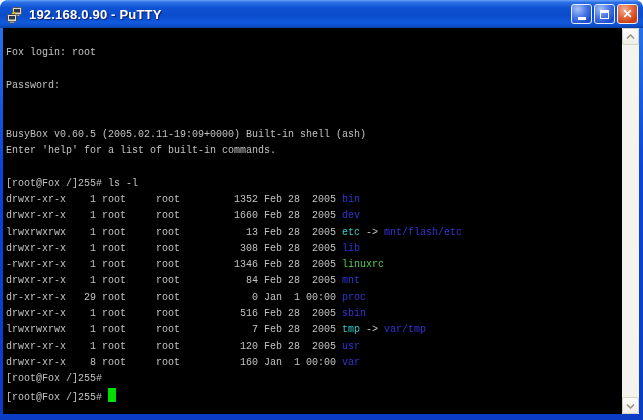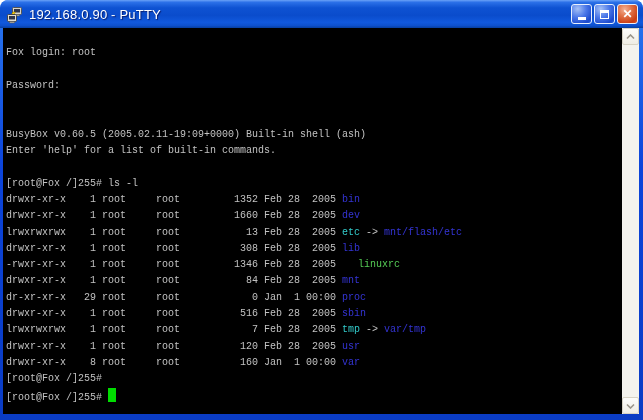--- a/index.html
+++ b/index.html
@@ -13,21 +13,21 @@
   }
   .titlebar{
     flex:0 0 28px;height:28px;
     border-radius:8px 8px 0 0;
     background:linear-gradient(180deg,#6ba2f7 0%,#2c71e8 8%,#0e52d2 28%,#0a4ccc 55%,#1159dd 80%,#0e51ce 91%,#073f9e 100%);
     display:flex;align-items:center;
     padding:0 5px 0 6px;gap:5px;
   }
   .title-icon{flex:0 0 18px;height:18px;margin-top:1px;}
   .title-text{
-    flex:1;color:#fff;font-weight:normal;font-size:13px;letter-spacing:.2px;
+    flex:1;color:#fff;font-weight:bold;font-size:13px;letter-spacing:.2px;
     text-shadow:1px 1px 1px rgba(8,20,90,.85);
     white-space:nowrap;overflow:hidden;
   }
   .controls{display:flex;gap:2px;align-items:center;}
   .win-btn{
     width:21px;height:20px;border-radius:3px;box-sizing:border-box;
     border:1px solid #e8f0fd;
     display:flex;align-items:center;justify-content:center;
     padding:0;cursor:default;
   }
@@ -43,21 +43,21 @@
   .terminal{
     flex:1;background:var(--term-bg,#000);color:var(--fg,#c2c2c2);
     padding:1px 0 0 3px;overflow:hidden;
     font-family:"Liberation Mono","DejaVu Sans Mono",monospace;
     font-size:10px;line-height:16.3px;white-space:pre;cursor:text;
   }
   .term-line{height:16.3px;}
   .seg-fg{color:var(--fg,#c2c2c2);}
   .seg-dir{color:var(--dir,#3434d4);}
   .seg-lnk{color:var(--lnk,#33cccc);}
-  .seg-exe{color:var(--exe,#55cc55);margin-left:16px;}
+  .seg-exe{color:var(--exe,#55cc55);}
   .cursor{display:inline-block;width:8px;height:14px;background:var(--cursor,#00dd00);vertical-align:-2px;}
   .scrollbar{
     flex:0 0 17px;background:var(--track,#f4f3ee);
     display:flex;flex-direction:column;justify-content:space-between;align-items:center;
   }
   .sb-btn{
     width:17px;height:17px;box-sizing:border-box;border-radius:2px;
     background:linear-gradient(180deg,#fdfdfb,#efede4);
     border:1px solid #d7d3c5;
     display:flex;align-items:center;justify-content:center;padding:0;

